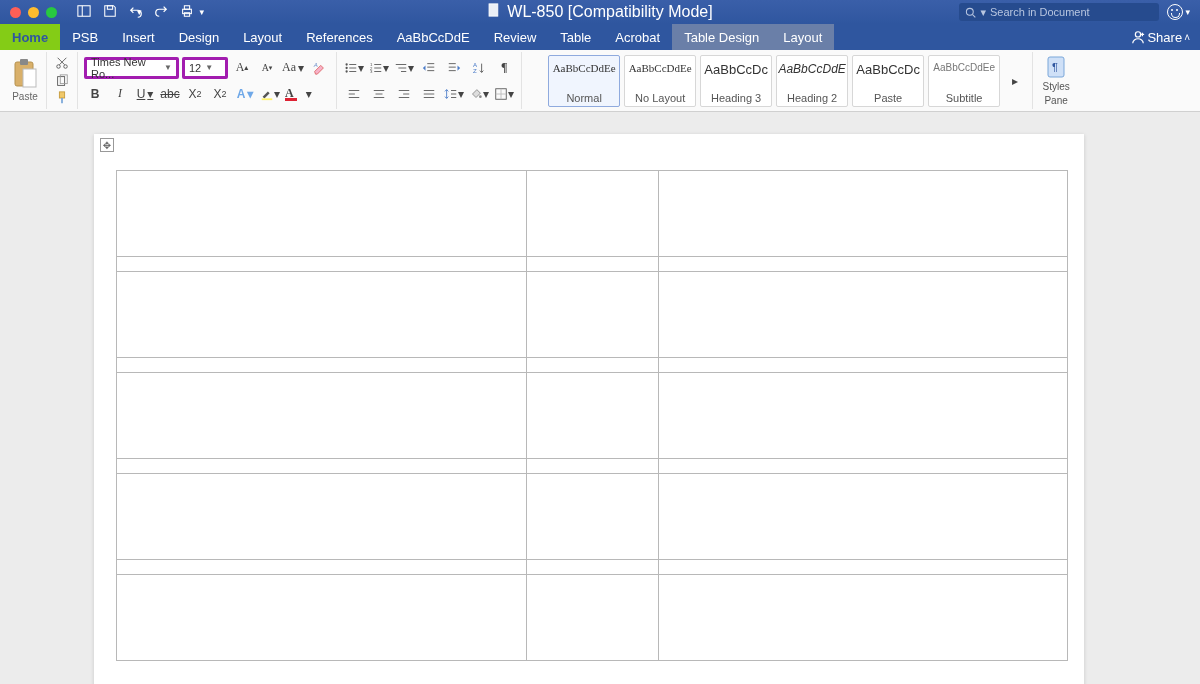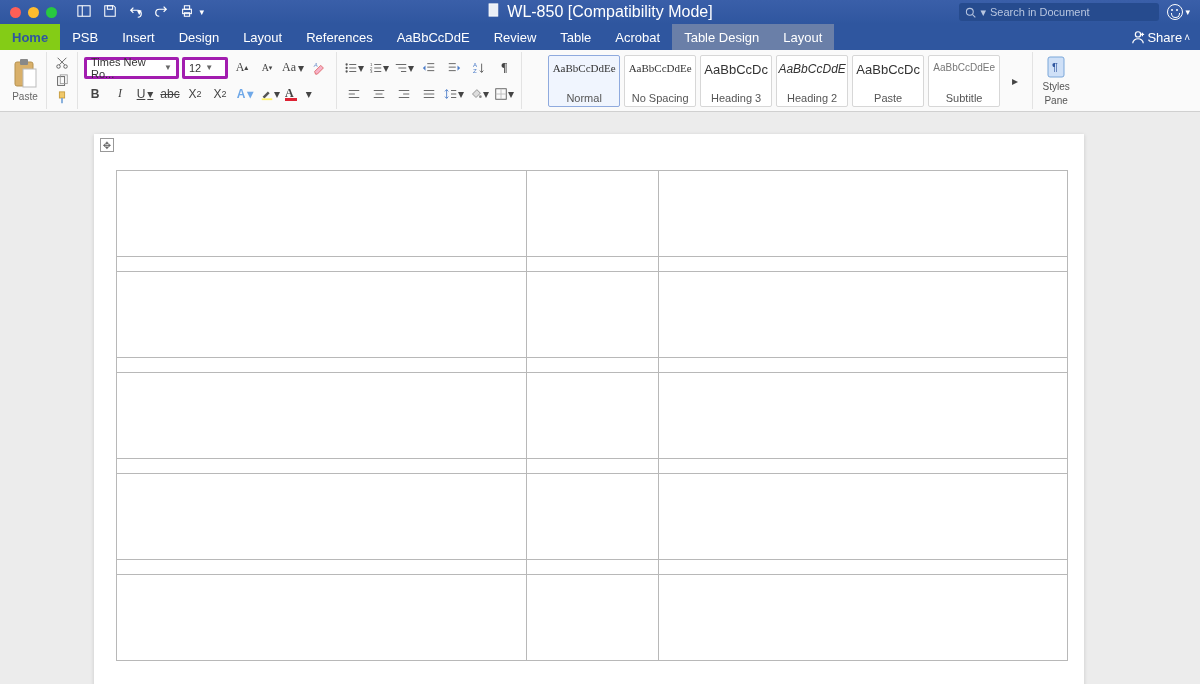--- a/index.html
+++ b/index.html
@@ -334,21 +334,21 @@
 
   <div style="flex:0 0 20px;"></div>
 
   <div class="styles">
     <div class="stylecard sel">
       <div class="prev">AaBbCcDdEe</div>
       <div class="name">Normal</div>
     </div>
     <div class="stylecard">
       <div class="prev">AaBbCcDdEe</div>
-      <div class="name">No Spacing</div>
+      <div class="name">No Layout</div>
     </div>
     <div class="stylecard">
       <div class="prev" style="font-family:Arial;font-size:13px;">AaBbCcDc</div>
       <div class="name">Heading 3</div>
     </div>
     <div class="stylecard">
       <div class="prev" style="font-family:Arial;font-style:italic;font-size:12px;">AaBbCcDdE</div>
       <div class="name">Heading 2</div>
     </div>
     <div class="stylecard">

